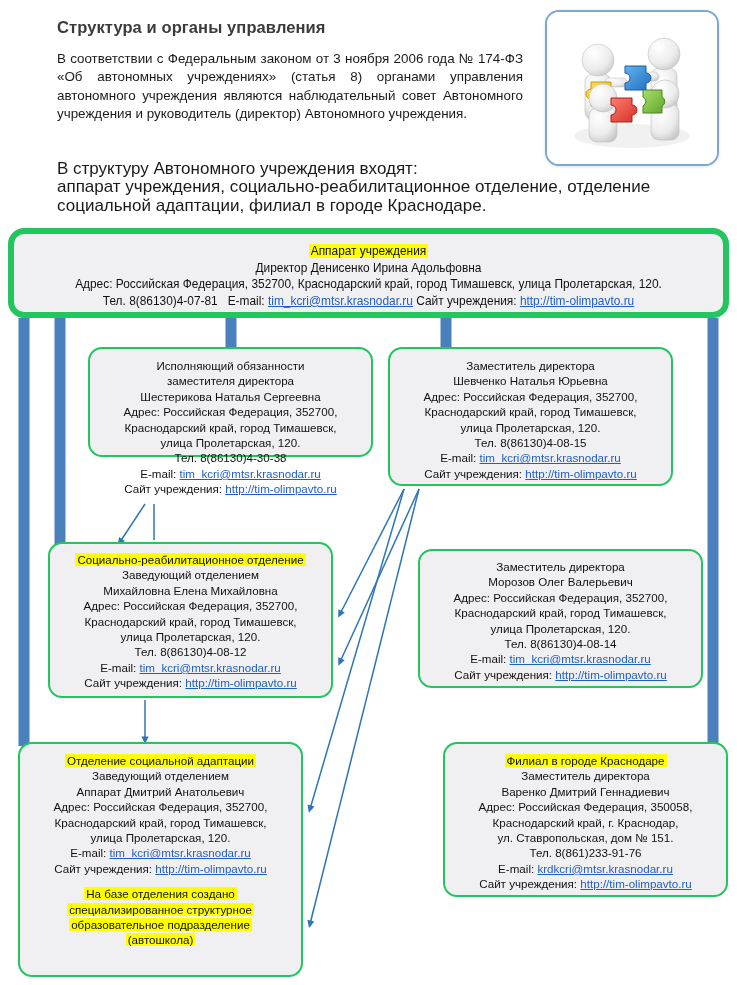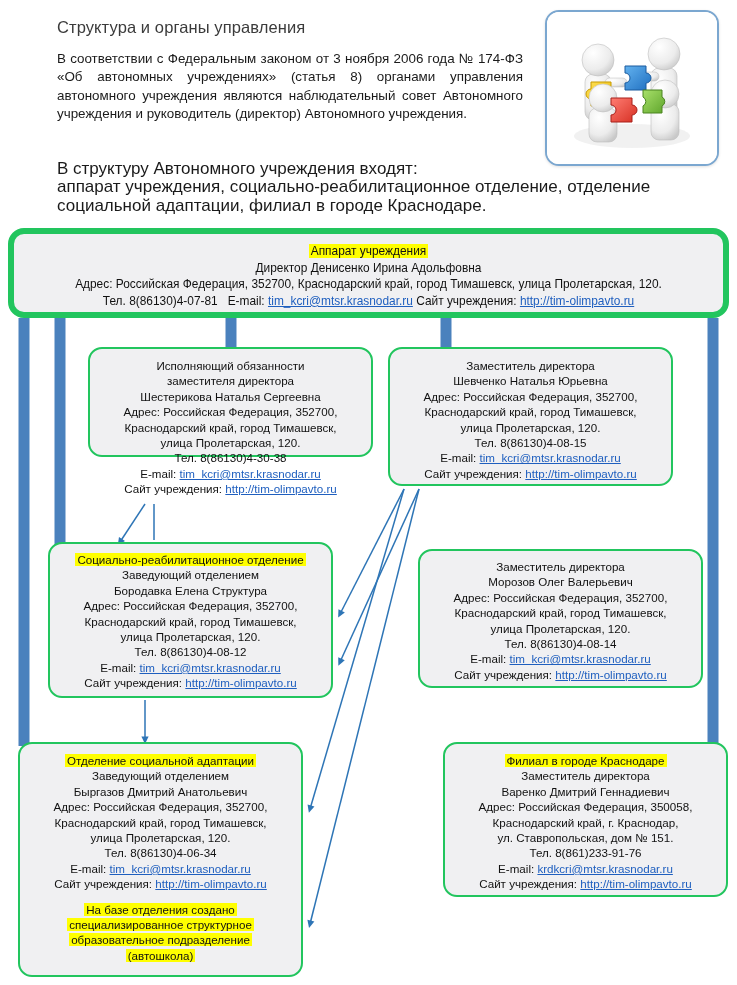--- a/index.html
+++ b/index.html
@@ -11,21 +11,21 @@
     color:#222222;
     overflow:hidden;
     position:relative;
   }
   #root{position:relative;width:737px;height:985px;}
 
   
   .header{position:absolute;left:0;top:0;width:737px;height:222px;}
   .page-title{
     position:absolute;left:57px;top:18px;
-    font-size:16.5px;color:#3b3b3b;font-weight:400;
+    font-size:16.5px;color:#3b3b3b;font-weight:700;
     letter-spacing:.1px;white-space:nowrap;
   }
   .intro{
     position:absolute;left:57px;top:50px;width:466px;
     font-size:13.4px;line-height:18.4px;color:#1a1a1a;
     text-align:justify;text-justify:inter-word;
   }
   .intro2{
     position:absolute;left:57px;top:160px;width:632px;
     font-size:17px;line-height:18.4px;color:#1a1a1a;
@@ -227,21 +227,21 @@
       <span class="ln">Краснодарский край, город Тимашевск,</span>
       <span class="ln">улица Пролетарская, 120.</span>
       <span class="ln">Тел. 8(86130)4-08-15</span>
       <span class="ln"><span>E-mail: </span><a class="lnk" href="#">tim_kcri@mtsr.krasnodar.ru</a></span>
       <span class="ln"><span>Сайт учреждения: </span><a class="lnk" href="#">http://tim-olimpavto.ru</a></span>
     </div>
 
     <div class="node inner" id="n-soc">
       <span class="ln"><span class="hl">Социально-реабилитационное отделение</span></span>
       <span class="ln">Заведующий отделением</span>
-      <span class="ln">Бородавка Елена Структура</span>
+      <span class="ln">Михайловна Елена Михайловна</span>
       <span class="ln">Адрес: Российская Федерация, 352700,</span>
       <span class="ln">Краснодарский край, город Тимашевск,</span>
       <span class="ln">улица Пролетарская, 120.</span>
       <span class="ln">Тел. 8(86130)4-08-12</span>
       <span class="ln"><span>E-mail: </span><a class="lnk" href="#">tim_kcri@mtsr.krasnodar.ru</a></span>
       <span class="ln"><span>Сайт учреждения: </span><a class="lnk" href="#">http://tim-olimpavto.ru</a></span>
     </div>
 
     <div class="node inner" id="n-moroz">
       <span class="ln">Заместитель директора</span>
@@ -250,25 +250,24 @@
       <span class="ln">Краснодарский край, город Тимашевск,</span>
       <span class="ln">улица Пролетарская, 120.</span>
       <span class="ln">Тел. 8(86130)4-08-14</span>
       <span class="ln"><span>E-mail: </span><a class="lnk" href="#">tim_kcri@mtsr.krasnodar.ru</a></span>
       <span class="ln"><span>Сайт учреждения: </span><a class="lnk" href="#">http://tim-olimpavto.ru</a></span>
     </div>
 
     <div class="node inner" id="n-adapt">
       <span class="ln"><span class="hl">Отделение социальной адаптации</span></span>
       <span class="ln">Заведующий отделением</span>
-      <span class="ln">Быргазов Дмитрий Анатольевич</span>
-      <span class="ln">Адрес: Российская Федерация, 352700,</span>
-      <span class="ln">Краснодарский край, город Тимашевск,</span>
-      <span class="ln">улица Пролетарская, 120.</span>
-      <span class="ln">Тел. 8(86130)4-06-34</span>
+      <span class="ln">Аппарат Дмитрий Анатольевич</span>
+      <span class="ln">Адрес: Российская Федерация, 352700,</span>
+      <span class="ln">Краснодарский край, город Тимашевск,</span>
+      <span class="ln">улица Пролетарская, 120.</span>
       <span class="ln"><span>E-mail: </span><a class="lnk" href="#">tim_kcri@mtsr.krasnodar.ru</a></span>
       <span class="ln"><span>Сайт учреждения: </span><a class="lnk" href="#">http://tim-olimpavto.ru</a></span>
       <span class="note">
         <span class="ln"><span class="hl">На базе отделения создано</span></span>
         <span class="ln"><span class="hl">специализированное структурное</span></span>
         <span class="ln"><span class="hl">образовательное подразделение</span></span>
         <span class="ln"><span class="hl">(автошкола)</span></span>
       </span>
     </div>
 

